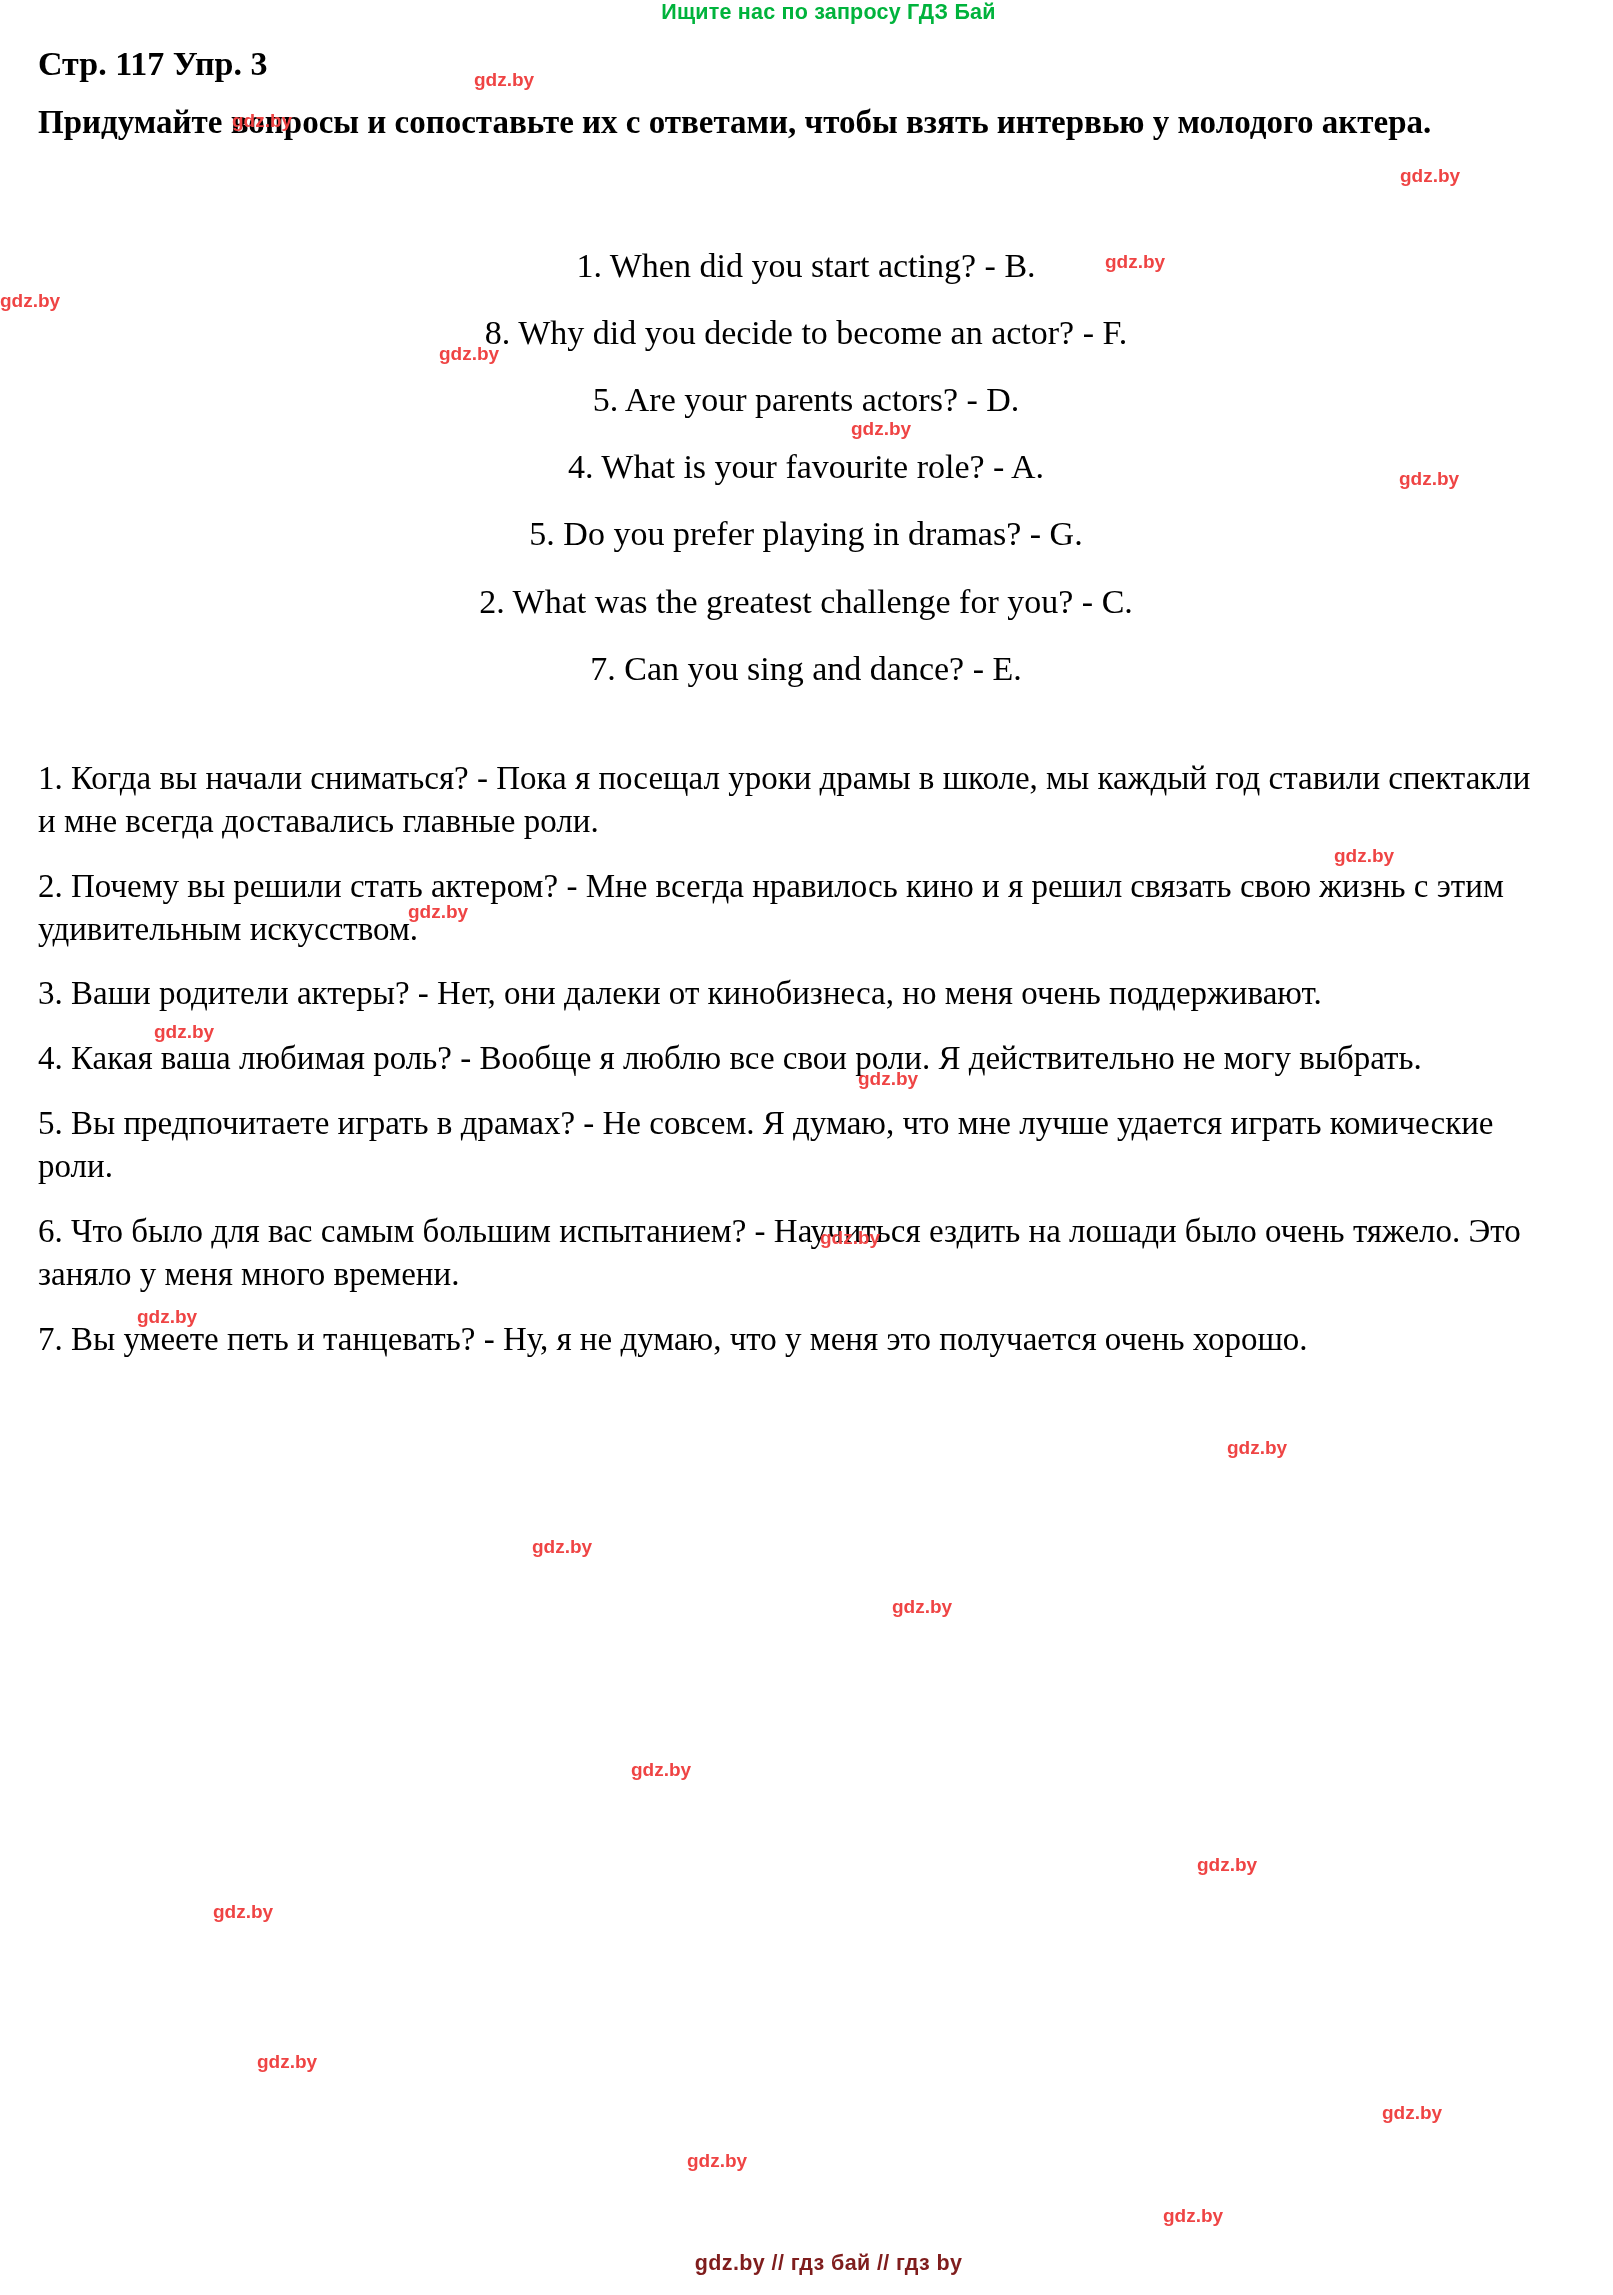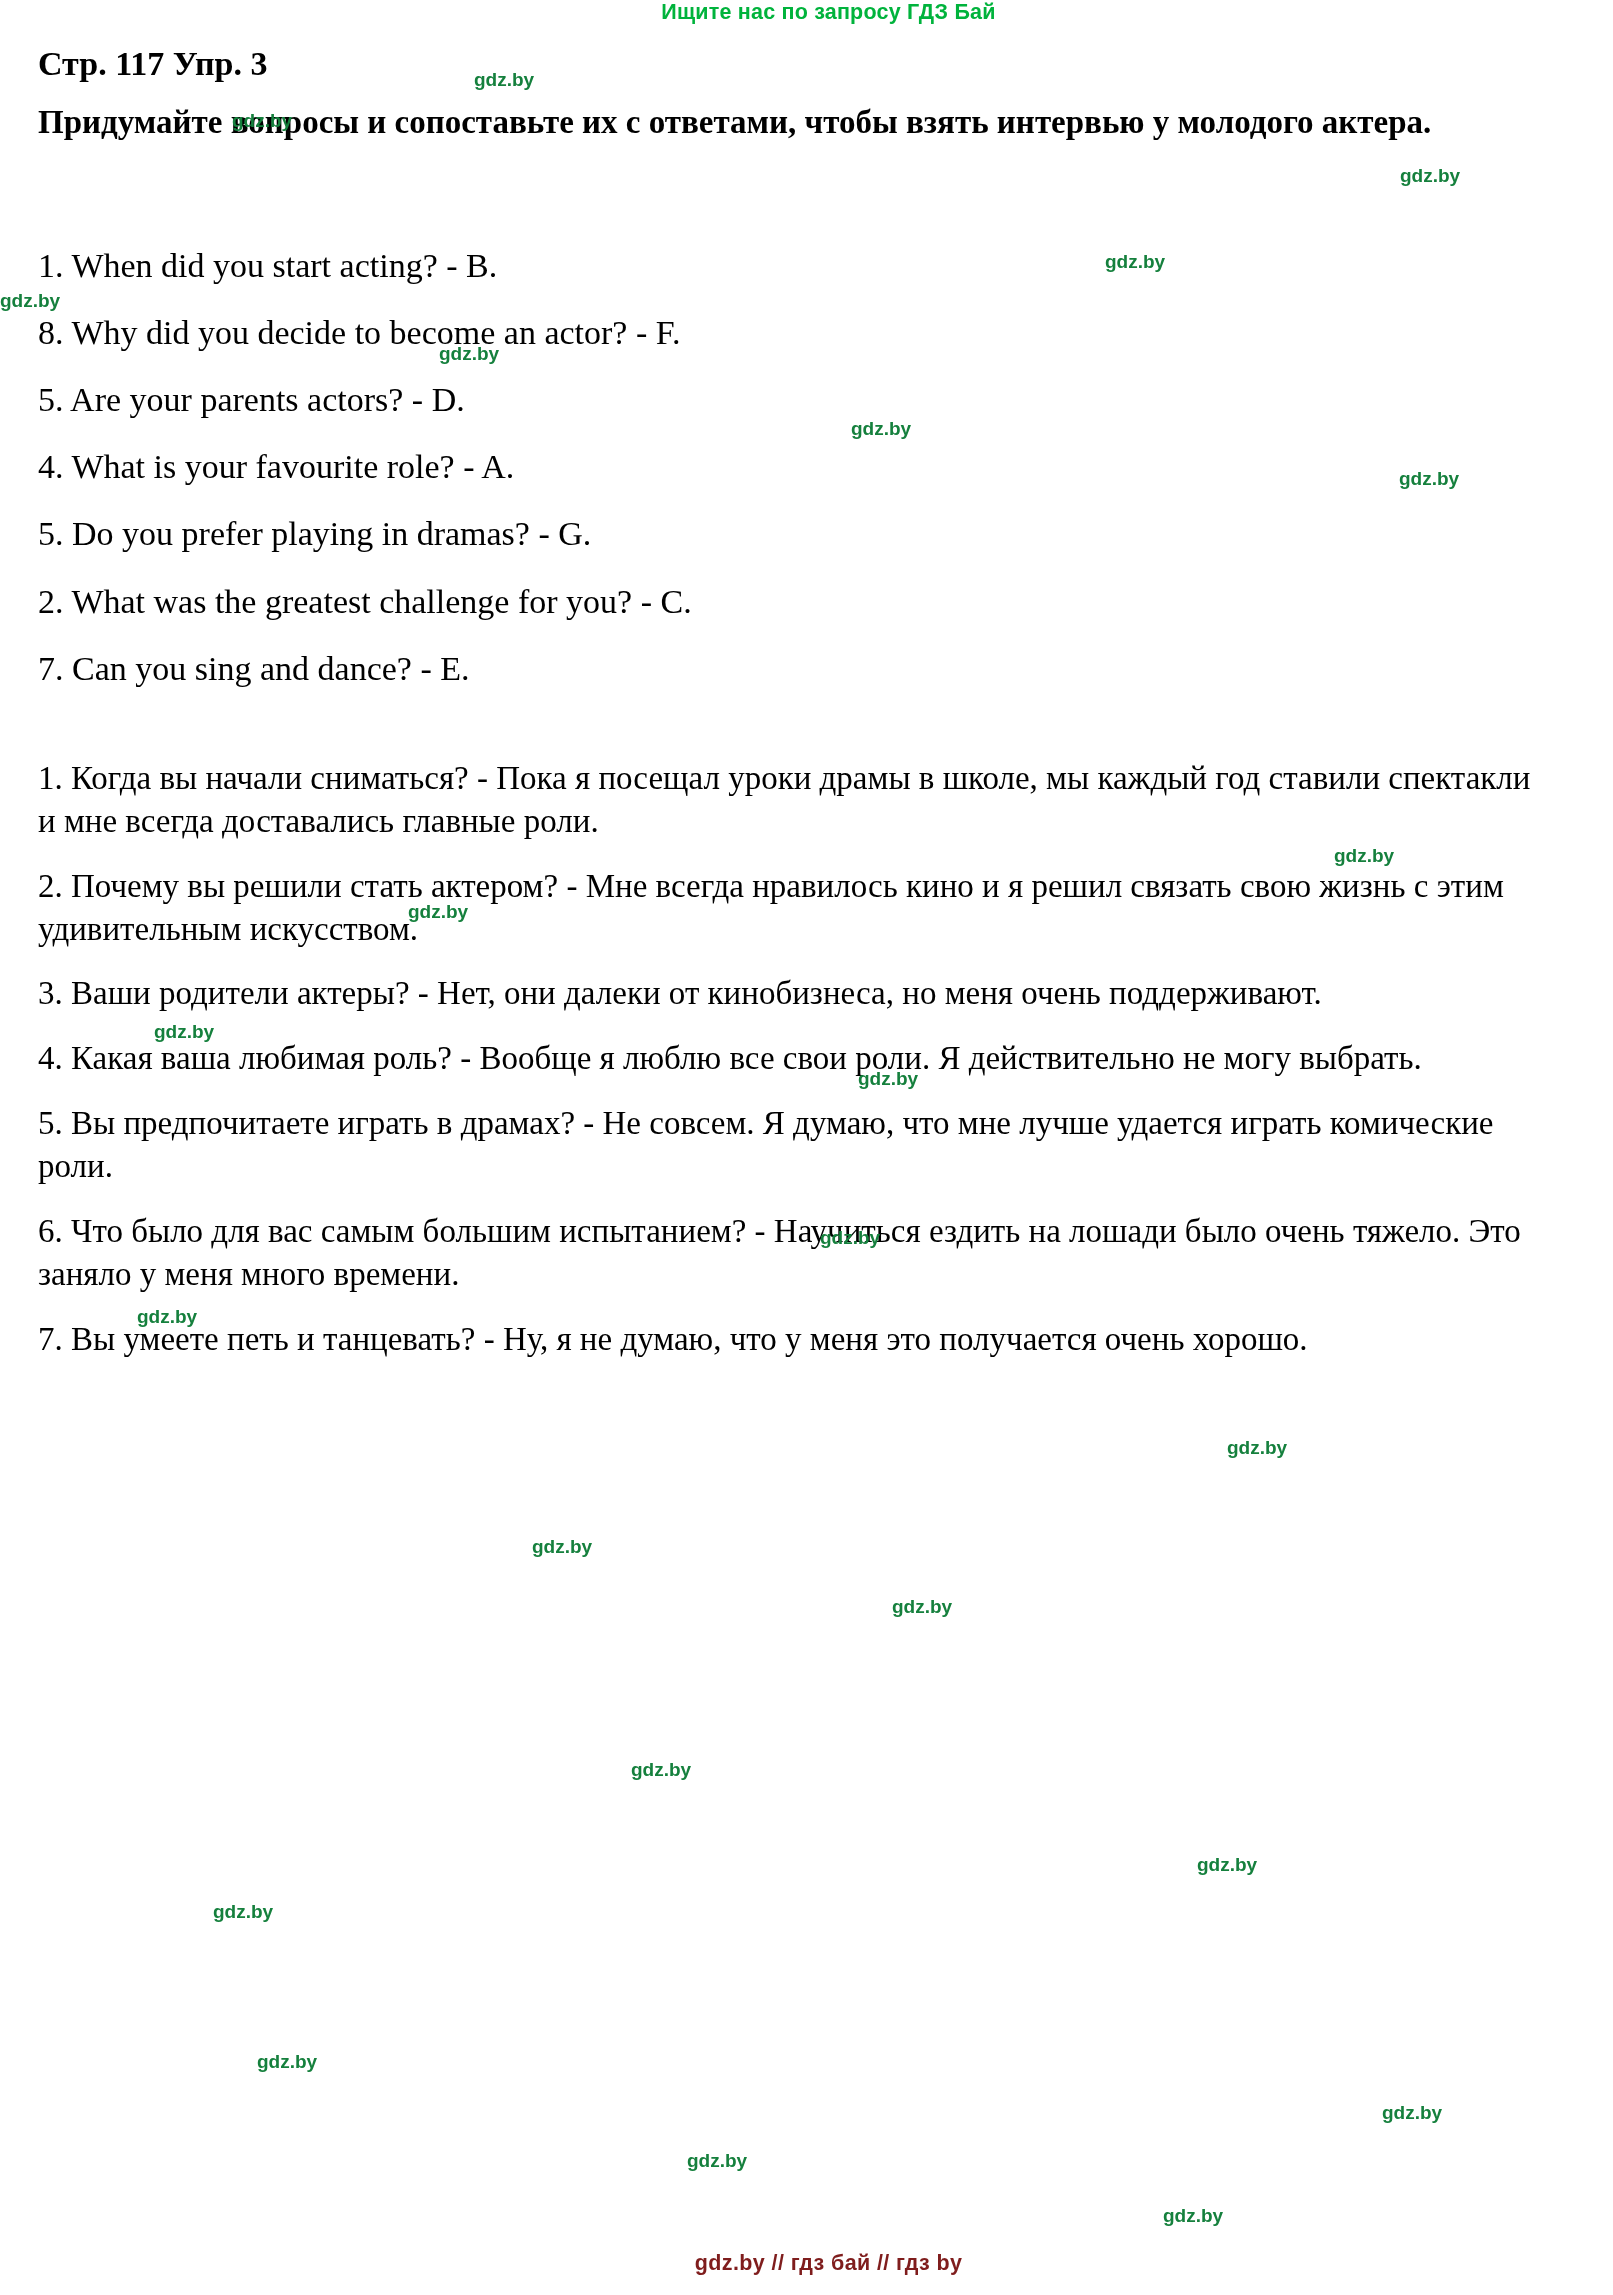--- a/index.html
+++ b/index.html
@@ -51,20 +51,21 @@
   .task-title {
     font-family: "Liberation Serif", serif;
     font-weight: bold;
     font-size: 33px;
     line-height: 1.30;
     margin: 15.4px 0 0 0;
     width: 1442px;
   }
   .block-answers {
     margin-top: 101px;
+    text-align: center;
   }
   .qline {
     font-size: 34px;
     line-height: 1.24;
     margin: 0 0 25px 0;
     white-space: nowrap;
   }
   .block-translations {
     margin-top: 67px;
   }
@@ -87,21 +88,21 @@
     font-size: 21.5px;
     color: #7f1d1d;
     letter-spacing: 0.4px;
   }
   
   .wm {
     position: absolute;
     font-family: "Liberation Sans", sans-serif;
     font-size: 19px;
     font-weight: bold;
-    color: #15803d;
+    color: #ef4444;
     white-space: nowrap;
     pointer-events: none;
   }
 </style>
 </head>
 <body>
 
 <div class="page">
 
   <div class="top-banner">Ищите нас по запросу ГДЗ Бай</div>

